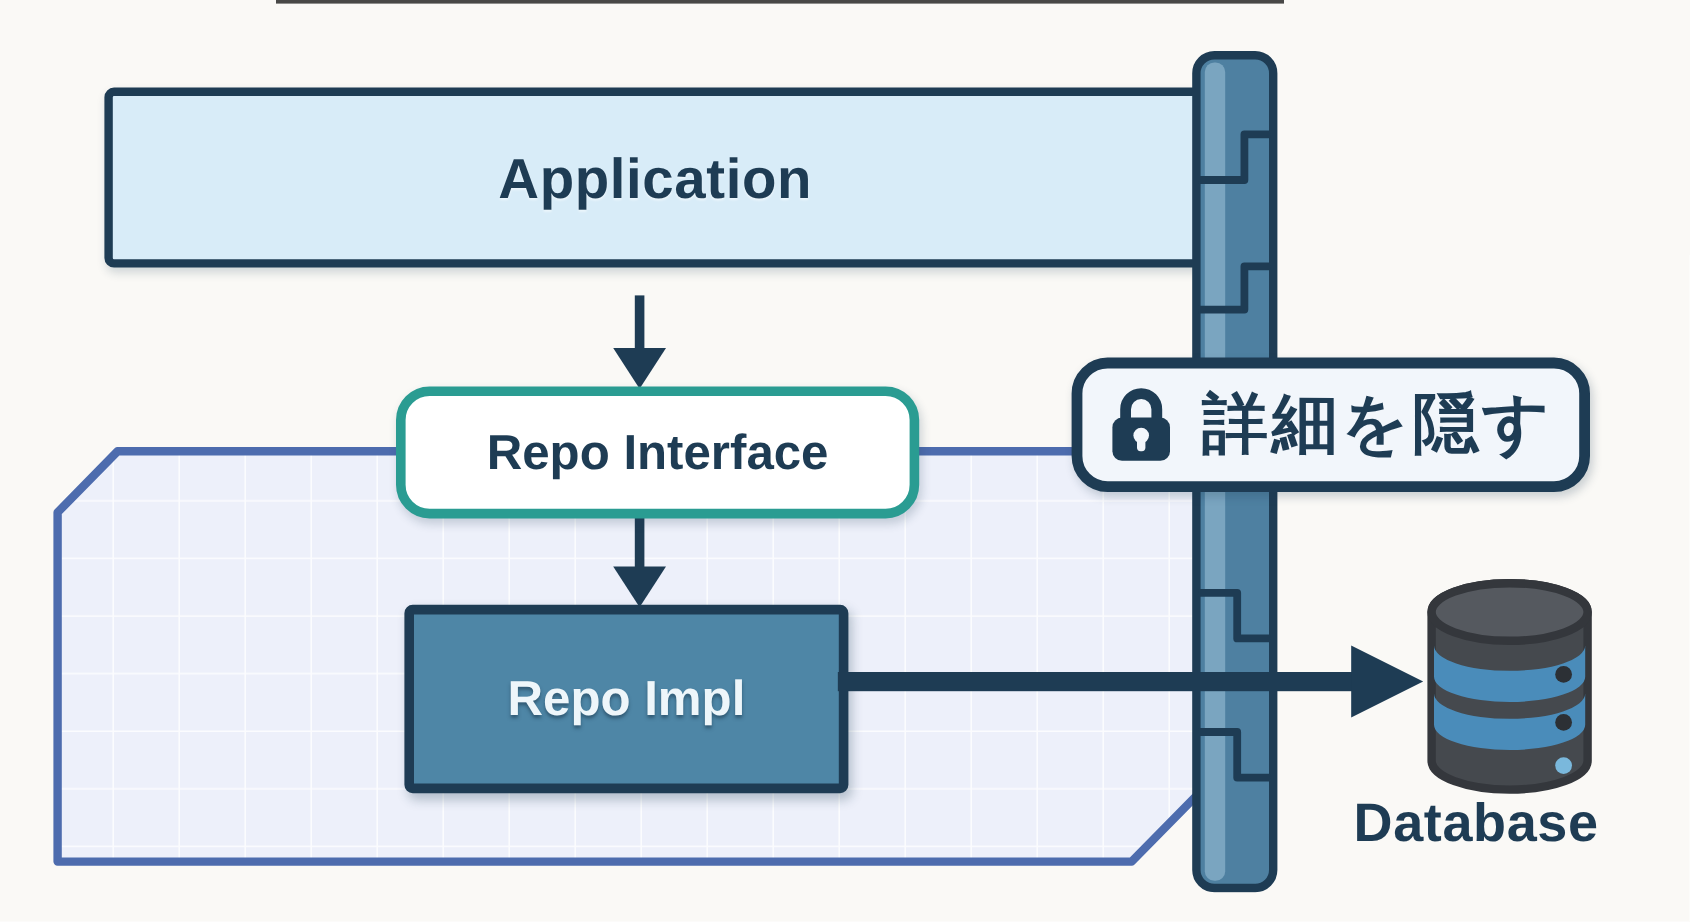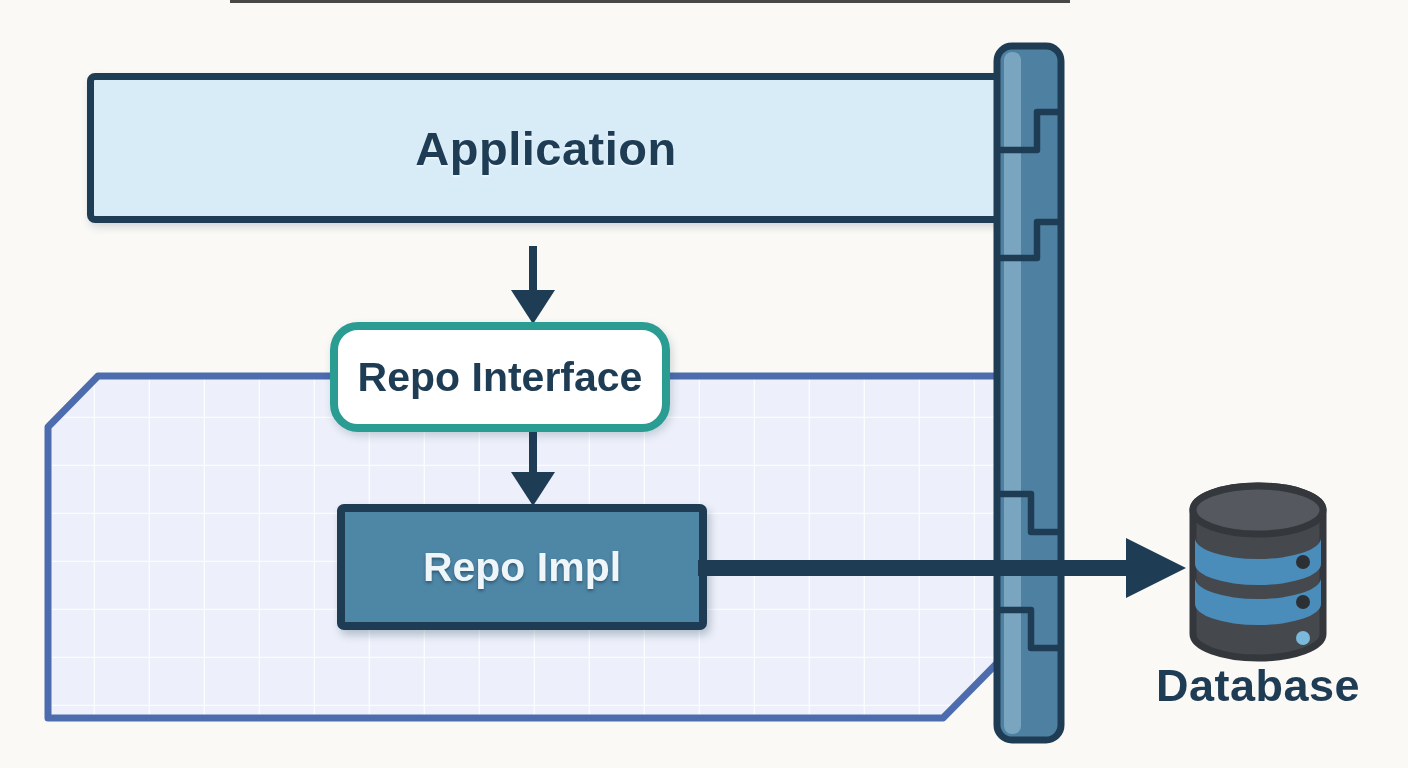--- a/index.html
+++ b/index.html
@@ -23,31 +23,31 @@
     box-shadow:2px 4px 8px rgba(30,60,84,.18);
     z-index:4;
   }
   .app-box .label{
     font-size:47px;font-weight:bold;color:#1e3c54;letter-spacing:.5px;
     text-shadow:0 2px 2px rgba(255,255,255,.55);
   }
 
   
   .iface-box{
-    left:330px;top:322px;width:340px;height:110px;
+    left:330px;top:322px;width:436px;height:110px;
     background:#ffffff;border:8px solid #2a9c92;border-radius:28px;
     box-sizing:border-box;display:flex;align-items:center;justify-content:center;
     box-shadow:2px 4px 8px rgba(30,60,84,.2);
     z-index:6;
   }
   .iface-box .label{font-size:41px;font-weight:bold;color:#1e3c54;}
 
   
   .impl-box{
-    left:337px;top:504px;width:370px;height:126px;
+    left:337px;top:504px;width:370px;height:157px;
     background:#4e86a6;border:8px solid #1e3c54;border-radius:7px;
     box-sizing:border-box;display:flex;align-items:center;justify-content:center;
     box-shadow:3px 5px 9px rgba(30,60,84,.28);
     z-index:6;
   }
   .impl-box .label{
     font-size:41px;font-weight:bold;color:#eef6fa;
     text-shadow:0 2px 3px rgba(20,45,65,.5);
   }
 
@@ -66,21 +66,21 @@
     box-shadow:2px 4px 8px rgba(30,60,84,.22);
     z-index:9;
   }
   .annotation .label{
     font-size:55px;font-weight:bold;color:#1e3c54;letter-spacing:3px;
     font-family:"Liberation Sans","DejaVu Sans",sans-serif;
   }
 
   
   .db-label{
-    left:1128px;top:660px;width:260px;text-align:center;z-index:5;
+    left:1128px;top:660px;width:260px;z-index:5;
     font-size:45px;font-weight:bold;color:#1e3c54;letter-spacing:.5px;
   }
 
   .z2{z-index:2}.z5{z-index:5}.z7{z-index:7}.z8{z-index:8}.z10{z-index:10}
 </style>
 </head>
 <body>
 
 <div class="canvas">
 
@@ -127,20 +127,29 @@
     <path d="M66,180 H44 V216 H6" fill="none" stroke="#1e3c54" stroke-width="6.5" stroke-linejoin="round"></path>
     <path d="M6,452 H38 V490 H66" fill="none" stroke="#1e3c54" stroke-width="6.5" stroke-linejoin="round"></path>
     <path d="M6,568 H38 V606 H66" fill="none" stroke="#1e3c54" stroke-width="6.5" stroke-linejoin="round"></path>
   </svg>
 
   <svg class="abs z8" style="left:698px;top:536px;" width="492" height="64" viewBox="0 0 492 64">
     <rect x="0" y="24" width="434" height="16" fill="#1e3c54"></rect>
     <polygon points="428,2 488,32 428,62" fill="#1e3c54"></polygon>
   </svg>
 
+  <div class="abs annotation">
+    <svg width="54" height="64" viewBox="0 0 54 64">
+      <path d="M14,28 v-9 a13,13 0 0 1 26,0 v9" fill="none" stroke="#1e3c54" stroke-width="9" stroke-linecap="round"></path>
+      <rect x="3" y="26" width="48" height="36" rx="8" fill="#1e3c54"></rect>
+      <circle cx="27" cy="41" r="6.5" fill="#f2f6fb"></circle>
+      <rect x="23.5" y="43" width="7" height="11" rx="3" fill="#f2f6fb"></rect>
+    </svg>
+    <span class="label">詳細を隠す</span>
+  </div>
 
   <svg class="abs z10" style="left:1183px;top:478px;" width="150" height="190" viewBox="0 0 150 190">
     <path d="M10,32 a65,24 0 0 1 130,0 v124 a65,24 0 0 1 -130,0 z" fill="#45494e" stroke="#34373c" stroke-width="7"></path>
     <ellipse cx="75" cy="32" rx="65" ry="24" fill="#55595f" stroke="#34373c" stroke-width="7"></ellipse>
     <path d="M12,60 a63,21 0 0 0 126,0 v26 a63,21 0 0 1 -126,0 z" fill="#4a8cba"></path>
     <path d="M12,100 a63,21 0 0 0 126,0 v26 a63,21 0 0 1 -126,0 z" fill="#4a8cba"></path>
     <circle cx="120" cy="84" r="7" fill="#2c3035"></circle>
     <circle cx="120" cy="124" r="7" fill="#2c3035"></circle>
     <circle cx="120" cy="160" r="7" fill="#7ab8dc"></circle>
   </svg>

